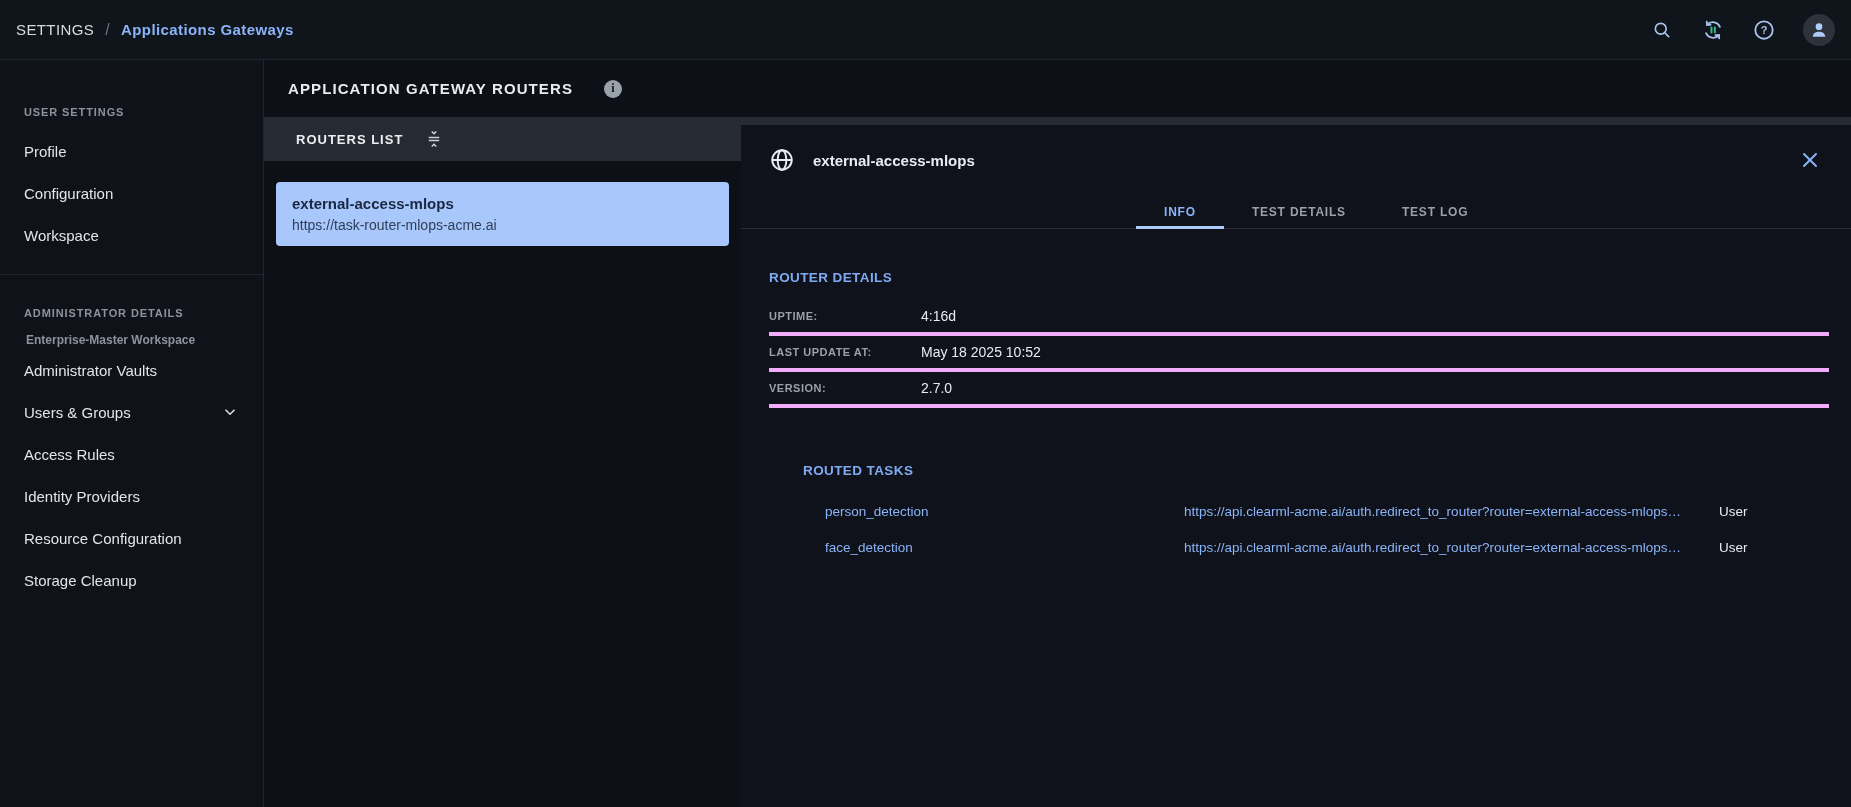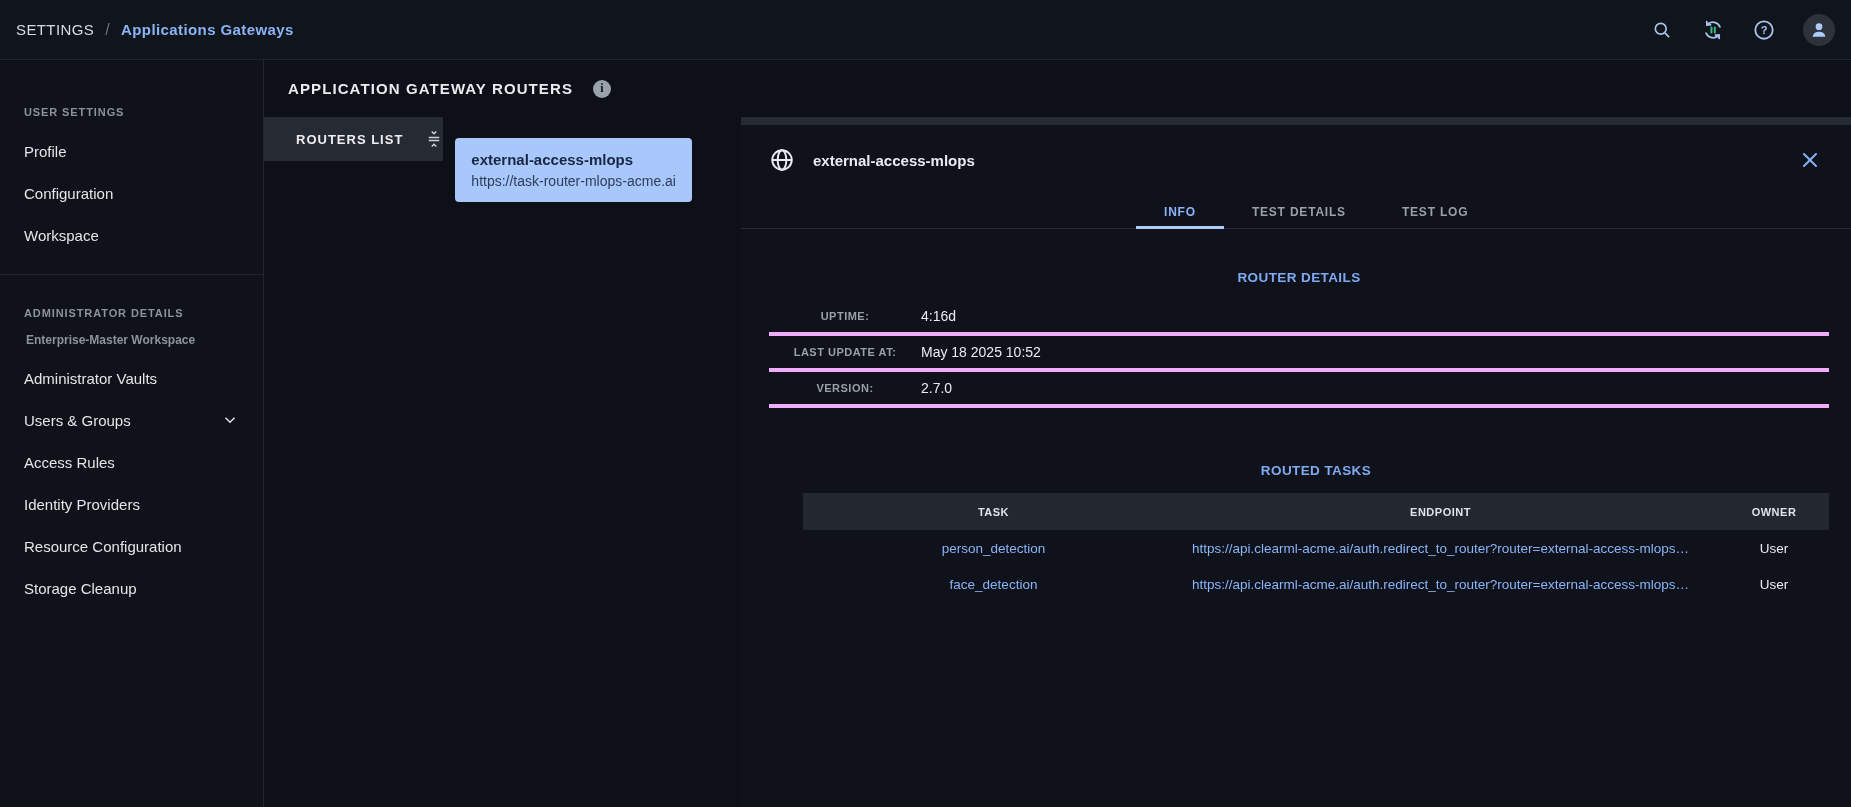--- a/index.html
+++ b/index.html
@@ -25,58 +25,58 @@
   .icon-btn{width:24px;height:24px;display:flex;align-items:center;justify-content:center;cursor:pointer;}
   .avatar{width:32px;height:32px;border-radius:50%;background:#2e333b;display:flex;align-items:center;justify-content:center;}
 
   
   .app{display:flex;height:747px;}
 
   
   .sidebar{width:264px;background:#0f1218;border-right:1px solid #21252d;padding-top:14px;flex-shrink:0;}
   .side-header{padding:0 24px;font-size:11px;font-weight:700;color:#8d939b;letter-spacing:.9px;
     height:20px;line-height:20px;margin:28px 0 8px;}
-  .side-sub{padding:0 26px;font-size:12px;font-weight:600;color:#8d939b;height:18px;line-height:18px;margin-bottom:8px;}
+  .side-sub{padding:0 26px;font-size:12px;font-weight:600;color:#8d939b;height:18px;line-height:18px;}
   .side-item{height:42px;display:flex;align-items:center;padding:0 24px;font-size:15px;color:#e2e5ea;cursor:pointer;}
   .side-item .lbl{flex:1;}
   .side-item.selected{height:40px;margin:1px 8px;padding:0 16px;border-radius:4px;background:#272c34;}
   .side-divider{border-top:1px solid #21252d;margin:18px 0 10px;}
 
   
   .main{flex:1;display:flex;flex-direction:column;min-width:0;}
-  .page-head{height:57px;display:flex;align-items:center;padding-left:24px;gap:20px;}
+  .page-head{height:57px;display:flex;align-items:center;padding-left:24px;gap:31px;}
   .page-title{font-size:15px;font-weight:700;color:#e8ecf1;letter-spacing:1.1px;}
   .info-badge{width:18px;height:18px;border-radius:50%;background:#99a1ab;color:#11141b;
     font-size:12px;font-weight:700;display:flex;align-items:center;justify-content:center;
     font-family:"Liberation Serif","DejaVu Serif",serif;cursor:pointer;}
 
   .split{flex:1;display:flex;min-height:0;}
 
   
-  .routers{width:477px;flex-shrink:0;display:flex;flex-direction:row;background:#0d1016;}
+  .routers{width:477px;flex-shrink:0;display:flex;flex-direction:column;background:#0d1016;}
   .routers-head{height:44px;background:#262b33;display:flex;align-items:center;padding-left:32px;gap:22px;}
   .routers-head-title{font-size:13px;font-weight:700;color:#eceef2;letter-spacing:1px;}
   .routers-body{padding:21px 12px 0;}
   .router-item{background:var(--selected-row-bg);border-radius:4px;padding:13px 16px;cursor:pointer;}
   .router-item .name{font-size:15px;font-weight:700;color:var(--selected-row-text);margin-bottom:5px;}
   .router-item .url{font-size:14px;color:#2f3e5a;}
 
   
   .detail{flex:1;display:flex;flex-direction:column;background:#0f121a;min-width:0;}
   .detail-strip{height:8px;background:#272c34;}
   .detail-head{height:70px;display:flex;align-items:center;padding:0 30px 0 28px;gap:18px;}
   .detail-title{font-size:15px;font-weight:700;color:#e8ecf1;}
   .close-btn{margin-left:auto;cursor:pointer;display:flex;align-items:center;justify-content:center;width:22px;height:22px;}
   .tabs{height:34px;border-bottom:1px solid #272c34;display:flex;padding-left:395px;text-align:center;}
   .tab{padding:0 28px;display:flex;align-items:center;font-size:12px;font-weight:700;
     letter-spacing:.8px;color:#9aa0a6;position:relative;cursor:pointer;}
   .tab.active{color:var(--accent);}
   .tab.active::after{content:"";position:absolute;left:0;right:0;bottom:-1px;height:3px;background:var(--tab-underline);}
 
-  .detail-content{padding:40px 22px 0 28px;overflow:hidden;text-align:center;}
+  .detail-content{padding:40px 22px 0 28px;overflow:hidden;}
   .sec-title{font-size:13.5px;font-weight:700;color:var(--section-heading);letter-spacing:.4px;
     height:18px;line-height:18px;margin-bottom:13px;}
   .kv-row{display:flex;align-items:center;height:36px;border-bottom:4px solid #f0abfc;}
   .kv-label{width:152px;font-size:11px;font-weight:700;color:#9aa0a6;letter-spacing:.5px;flex-shrink:0;}
   .kv-value{font-size:14px;color:#e8ecf1;}
 
   .tasks-section{margin-top:54px;margin-left:34px;}
   .tbl{width:100%;}
   .tbl-row{display:flex;align-items:center;height:36px;}
   .tbl-head{background:#23272f;height:37px;}
@@ -243,25 +243,20 @@
               <span class="kv-value">May 18 2025 10:52</span>
             </div>
             <div class="kv-row">
               <span class="kv-label">VERSION:</span>
               <span class="kv-value">2.7.0</span>
             </div>
 
             <div class="tasks-section">
               <div class="sec-title">ROUTED TASKS</div>
               <div class="tbl">
-                <div class="tbl-row tbl-head">
-                  <span class="cell col-task th">TASK</span>
-                  <span class="cell col-endpoint th">ENDPOINT</span>
-                  <span class="cell col-owner th">OWNER</span>
-                </div>
                 <div class="tbl-row">
                   <span class="cell col-task link">person_detection</span>
                   <span class="cell col-endpoint link">https://api.clearml-acme.ai/auth.redirect_to_router?router=external-access-mlops…</span>
                   <span class="cell col-owner owner-val">User</span>
                 </div>
                 <div class="tbl-row">
                   <span class="cell col-task link">face_detection</span>
                   <span class="cell col-endpoint link">https://api.clearml-acme.ai/auth.redirect_to_router?router=external-access-mlops…</span>
                   <span class="cell col-owner owner-val">User</span>
                 </div>

